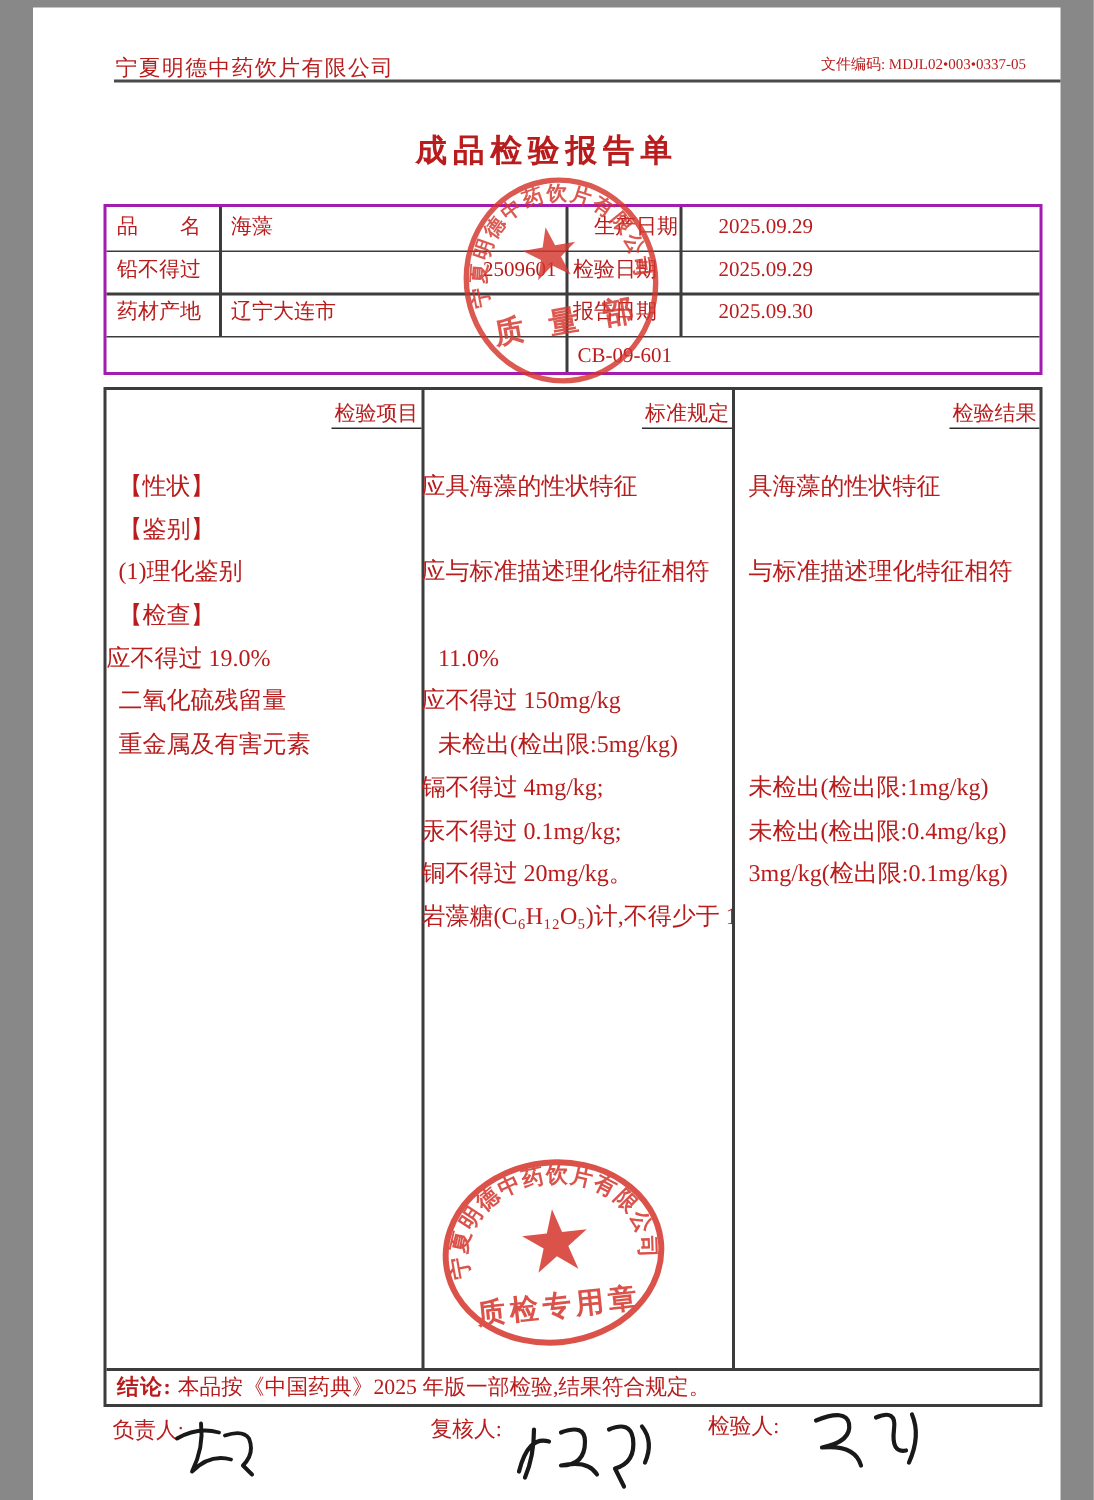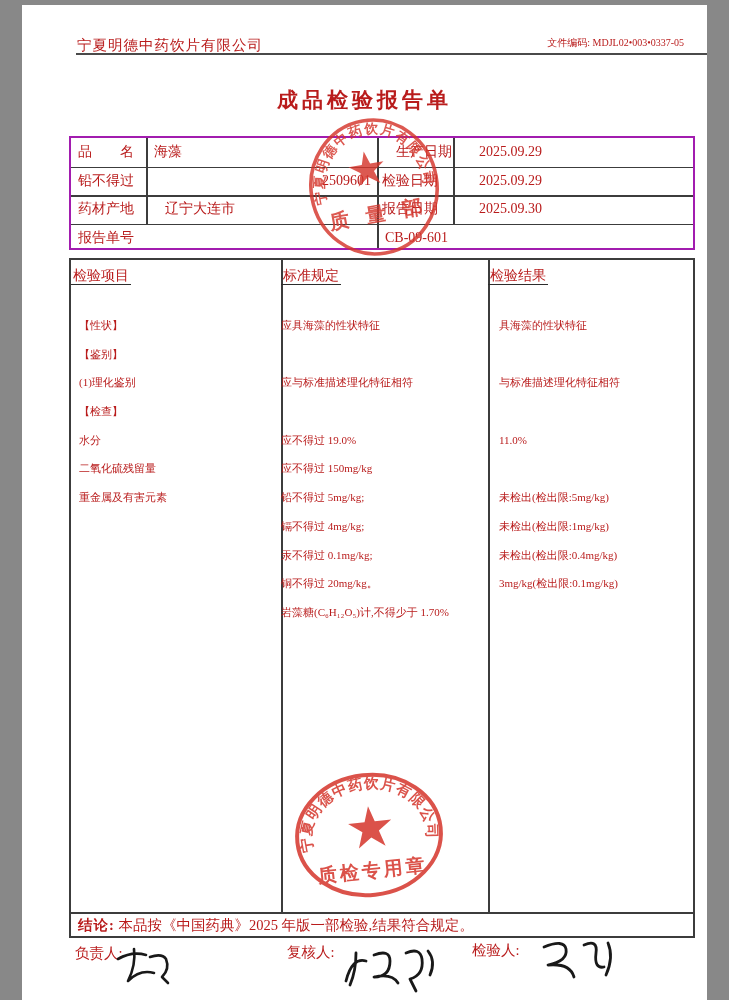--- a/index.html
+++ b/index.html
@@ -18,25 +18,25 @@
   .hdr-right{right:23px;top:31px;font-size:10px;}
   .hdr-rule{left:54px;top:48px;width:639px;height:2px;background:#4a4a4a;}
   
   .title{left:0;top:81px;width:100%;text-align:center;font-size:21px;font-weight:bold;letter-spacing:4px;}
   
   .info-table{left:47px;top:131px;width:626px;height:114px;border:2px solid #a21caf;box-sizing:border-box;}
   .line{position:absolute;background:#3c3c3c;}
   .cell{position:absolute;font-size:14px;line-height:28px;white-space:nowrap;overflow:hidden;}
   
   .main-table{left:47px;top:253px;width:626px;height:680px;border:2px solid #3c3c3c;box-sizing:border-box;}
-  .col-head{position:absolute;top:7px;font-size:14px;text-align:left;}
+  .col-head{position:absolute;top:7px;font-size:14px;text-align:right;}
   .col-head span{border-bottom:1.5px solid #2c2c2c;padding:0 2px 1px 2px;}
   .rows{position:absolute;left:0;top:51px;width:622px;}
   .trow{display:grid;grid-template-columns:210px 207px 205px;height:28.7px;}
-  .tcell{font-size:11px;line-height:28.7px;white-space:nowrap;overflow:hidden;}
+  .tcell{font-size:16px;line-height:28.7px;white-space:nowrap;overflow:hidden;}
   .tcell.c0{padding-left:8px;}
   .tcell.c1{}
   .tcell.c2{padding-left:11px;}
   .concl{position:absolute;left:0;top:652px;width:622px;height:24px;padding:1px 0 0 7px;font-size:14.5px;line-height:24px;white-space:nowrap;}
   .concl b{letter-spacing:1px;}
   
   .sig-label{font-size:14.5px;}
   .sig-svg{position:absolute;}
   
   .stamp{pointer-events:none;}
@@ -65,25 +65,24 @@
     <div id="info-cells">
         <div class="cell" style="left: 7px; top: 0px; width: 64px;">品　　名</div>
         <div class="cell" style="left: 83px; top: 0px; width: 218px;">海藻</div>
         <div class="cell" style="left: 325px; top: 0px; width: 68px;">生产日期</div>
         <div class="cell" style="left: 408px; top: 0px; width: 210px;">2025.09.29</div>
         <div class="cell" style="left: 7px; top: 28.5px; width: 64px;">铅不得过</div>
         <div class="cell" style="left: 82px; top: 28.5px; width: 218px; text-align: right;">2509601</div>
         <div class="cell" style="left: 311px; top: 28.5px; width: 68px;">检验日期</div>
         <div class="cell" style="left: 408px; top: 28.5px; width: 210px;">2025.09.29</div>
         <div class="cell" style="left: 7px; top: 57px; width: 64px;">药材产地</div>
-        <div class="cell" style="left: 94px; top: 57px; width: 218px;">辽宁大连市</div>
+        <div class="cell" style="left: 83px; top: 57px; width: 218px;">辽宁大连市</div>
         <div class="cell" style="left: 311px; top: 57px; width: 68px;">报告日期</div>
         <div class="cell" style="left: 408px; top: 57px; width: 210px;">2025.09.30</div>
       </div>
-    <div class="cell" style="left:7px;top:85.5px;width:290px;">报告单号</div>
     <div class="cell" style="left:314px;top:85.5px;width:300px;">CB-09-601</div>
   </div>
 
   <div class="abs main-table">
     <div class="line" style="left:210px;top:0;width:1.5px;height:652px;"></div>
     <div class="line" style="left:417px;top:0;width:1.5px;height:652px;"></div>
     <div class="line" style="left:0;top:652px;width:622px;height:2px;"></div>
     <div class="col-head" style="left:0;width:210px;"><span>检验项目</span></div>
     <div class="col-head" style="left:210px;width:207px;"><span>标准规定</span></div>
     <div class="col-head" style="left:417px;width:205px;"><span>检验结果</span></div>
@@ -102,31 +101,29 @@
           <div class="tcell c0">(1)理化鉴别</div>
           <div class="tcell c1">应与标准描述理化特征相符</div>
           <div class="tcell c2">与标准描述理化特征相符</div>
         </div>
         <div class="trow">
           <div class="tcell c0">【检查】</div>
           <div class="tcell c1"></div>
           <div class="tcell c2"></div>
         </div>
         <div class="trow">
-          <div class="tcell c0">水分</div>
           <div class="tcell c1">应不得过 19.0%</div>
           <div class="tcell c2">11.0%</div>
         </div>
         <div class="trow">
           <div class="tcell c0">二氧化硫残留量</div>
           <div class="tcell c1">应不得过 150mg/kg</div>
         </div>
         <div class="trow">
           <div class="tcell c0">重金属及有害元素</div>
-          <div class="tcell c1">铅不得过 5mg/kg;</div>
           <div class="tcell c2">未检出(检出限:5mg/kg)</div>
         </div>
         <div class="trow">
           <div class="tcell c0"></div>
           <div class="tcell c1">镉不得过 4mg/kg;</div>
           <div class="tcell c2">未检出(检出限:1mg/kg)</div>
         </div>
         <div class="trow">
           <div class="tcell c0"></div>
           <div class="tcell c1">汞不得过 0.1mg/kg;</div>

